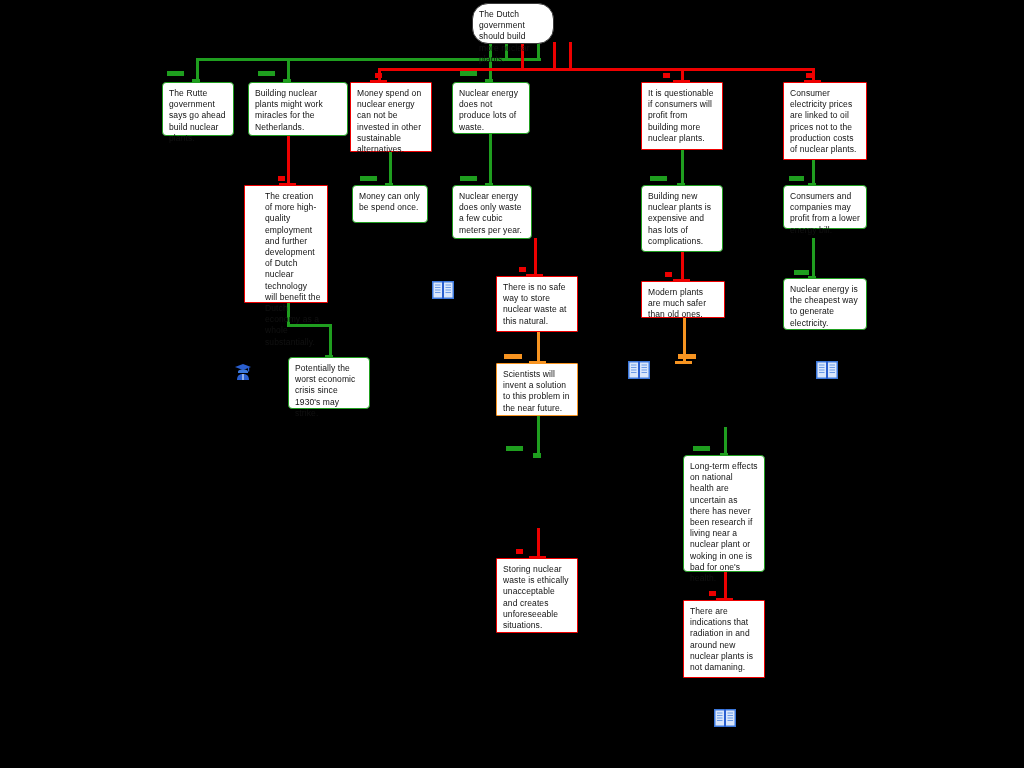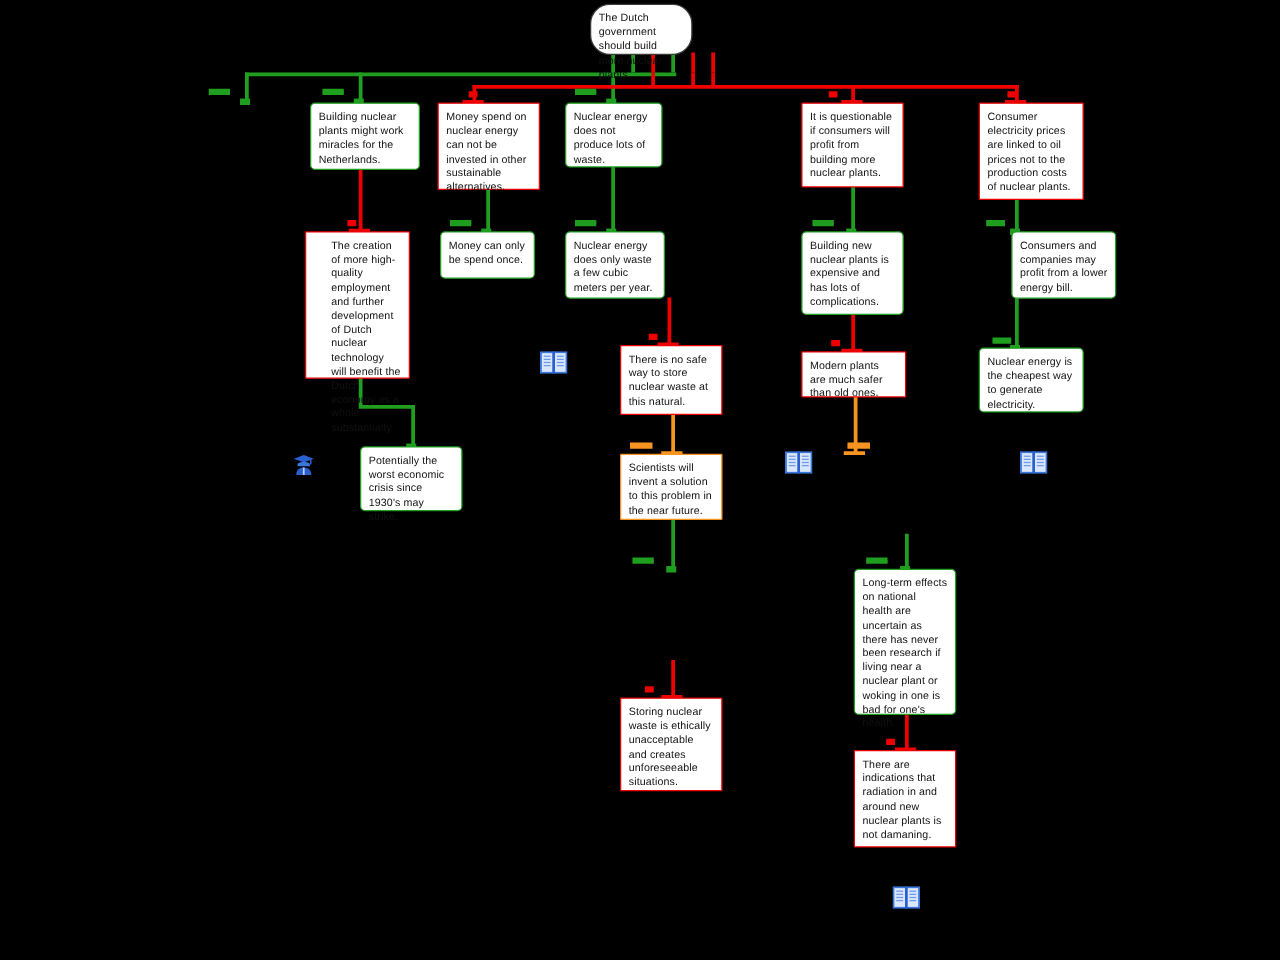--- a/index.html
+++ b/index.html
@@ -162,40 +162,41 @@
   <div class="rel o" style="left:678px;top:354px;">however</div>
 
   <div class="rel g" style="left:506px;top:446px;">because</div>
   <div class="rel g" style="left:693px;top:446px;">because</div>
 
   <div class="rel r" style="left:516px;top:549px;">but</div>
   <div class="rel r" style="left:709px;top:591px;">but</div>
 
   <div class="node root" style="left:472px;top:3px;width:82px;height:41px;">The Dutch government should build more nuclear plants.</div>
 
-
-  <div class="node green" style="left:248px;top:82px;width:88px;height:54px;">Building nuclear plants might work miracles for the Netherlands.</div>
+  <div class="node green" style="left:162px;top:82px;width:72px;height:54px;">The Rutte government says go ahead build nuclear plants.</div>
+
+  <div class="node green" style="left:248px;top:82px;width:100px;height:54px;">Building nuclear plants might work miracles for the Netherlands.</div>
 
   <div class="node red" style="left:350px;top:82px;width:82px;height:70px;">Money spend on nuclear energy can not be invested in other sustainable alternatives.</div>
 
   <div class="node green" style="left:452px;top:82px;width:78px;height:52px;">Nuclear energy does not produce lots of waste.</div>
 
   <div class="node red" style="left:641px;top:82px;width:82px;height:68px;">It is questionable if consumers will profit from building more nuclear plants.</div>
 
   <div class="node red" style="left:783px;top:82px;width:84px;height:78px;">Consumer electricity prices are linked to oil prices not to the production costs of nuclear plants.</div>
 
   <div class="node red" style="left:244px;top:185px;width:84px;height:118px;padding-left:20px;">The creation of more high-quality employment and further development of Dutch nuclear technology will benefit the Dutch economy as a whole substantially.</div>
 
   <div class="node green" style="left:352px;top:185px;width:76px;height:38px;">Money can only be spend once.</div>
 
   <div class="node green" style="left:452px;top:185px;width:80px;height:54px;">Nuclear energy does only waste a few cubic meters per year.</div>
 
   <div class="node green" style="left:641px;top:185px;width:82px;height:67px;">Building new nuclear plants is expensive and has lots of complications.</div>
 
-  <div class="node green" style="left:783px;top:185px;width:84px;height:54px;margin-left:26px;">Consumers and companies may profit from a lower energy bill.</div>
+  <div class="node green" style="left:783px;top:185px;width:84px;height:44px;">Consumers and companies may profit from a lower energy bill.</div>
 
   <div class="node green" style="left:288px;top:357px;width:82px;height:52px;">Potentially the worst economic crisis since 1930's may strike.</div>
 
   <div class="node red" style="left:496px;top:276px;width:82px;height:56px;">There is no safe way to store nuclear waste at this natural.</div>
 
   <div class="node red" style="left:641px;top:281px;width:84px;height:37px;">Modern plants are much safer than old ones.</div>
 
   <div class="node green" style="left:783px;top:278px;width:84px;height:52px;">Nuclear energy is the cheapest way to generate electricity.</div>
 
   <div class="node orange" style="left:496px;top:363px;width:82px;height:53px;">Scientists will invent a solution to this problem in the near future.</div>

